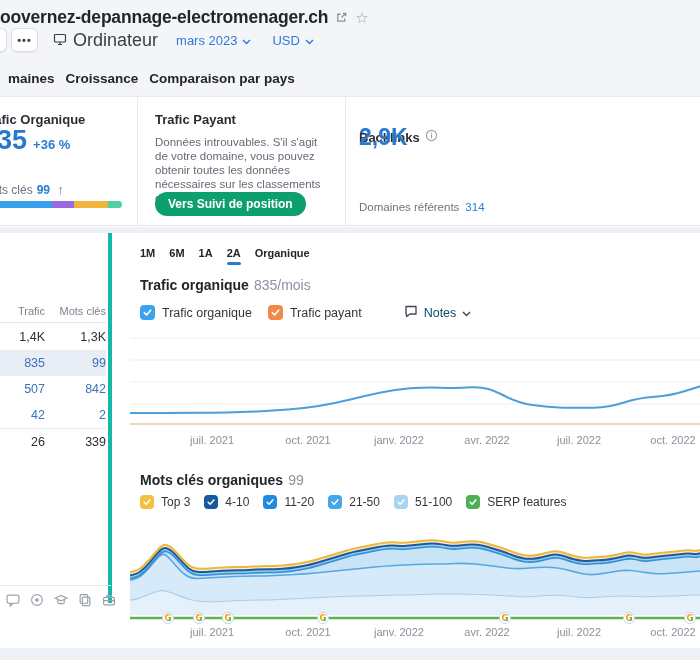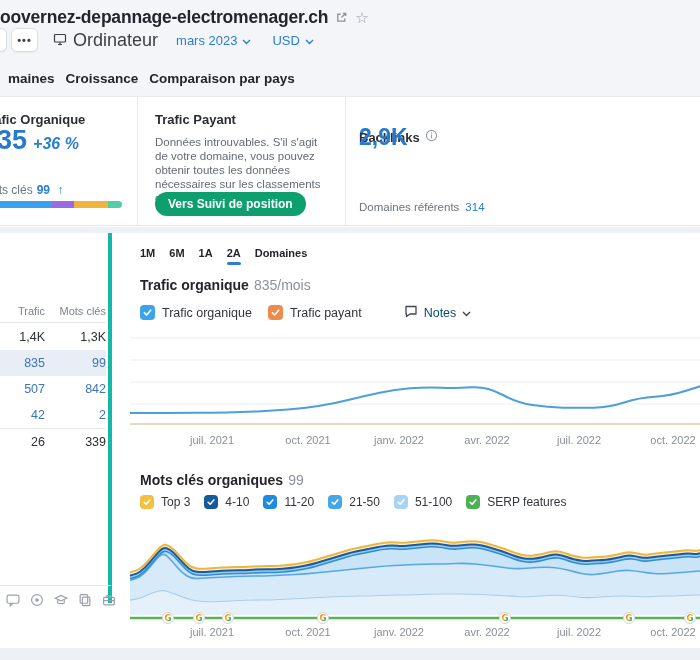--- a/index.html
+++ b/index.html
@@ -25,21 +25,21 @@
 
   
   .cards { position:absolute; top:96px; left:0; width:700px; height:130px; background:#fff; border-top:1px solid #e8eaf0; border-bottom:1px solid #e3e6ec; }
   .card { position:absolute; top:0; height:100%; }
   .card-title { font-size:13px; font-weight:600; color:#2a2d34; white-space:nowrap; }
   .card1 { left:0; width:137px; overflow:hidden; }
   .c1in { position:absolute; left:-18px; top:0; width:158px; height:100%; }
   .c1-title { position:absolute; top:15px; left:0; }
   .c1-num-row { position:absolute; top:28px; left:0; display:flex; align-items:baseline; gap:6px; }
   .big-num { font-size:27px; font-weight:700; color:#2879cc; white-space:nowrap; }
-  .delta { font-size:16px; font-weight:600; color:#2b7cd3;font-style:italic; }
+  .delta { font-size:13px; font-weight:600; color:#2b7cd3; }
   .c1-kw { position:absolute; top:86px; left:0; font-size:12px; color:#6d7380; white-space:nowrap; }
   .c1-kw .blue { color:#2b7cd3; font-weight:600; margin-left:4px; }
   .c1-bar { position:absolute; top:104px; left:0; width:140px; height:7px; border-radius:3.5px; overflow:hidden; display:flex; }
   .c1-bar > div { height:100%; }
   .card2 { left:137px; width:208px; border-left:1px solid #e8eaf0; padding:15px 0 0 17px; }
   .c2-msg { position:absolute; top:38px; left:17px; width:178px; font-size:11.5px; line-height:14px; color:#646a76; }
   .c2-btn { position:absolute; top:95px; left:17px; background:#0e9f6e; color:#fff; border:none; border-radius:13px; font-size:12px; font-weight:600; font-family:inherit; padding:5px 13px; cursor:pointer; }
   .card3 { left:345px; width:355px; border-left:1px solid #e8eaf0; padding:15px 0 0 13px; }
   .c3-title-row { display:flex; align-items:center; gap:5px;margin-top:16px; }
   .c3-value { position:absolute; top:27px; left:13px; font-size:23px; font-weight:700; color:#2879cc; }
@@ -243,21 +243,21 @@
       </span>
     </div>
   </aside>
 
   <section class="charts">
     <div class="period-tabs">
       <span class="ptab">1M</span>
       <span class="ptab">6M</span>
       <span class="ptab">1A</span>
       <span class="ptab active">2A</span>
-      <span class="ptab">Domaines</span>
+      <span class="ptab">Organique</span>
     </div>
 
     <div class="sec-title sec1">
       <span>Trafic organique</span><span class="sub">835/mois</span>
     </div>
     <div class="legend legend1">
       <span class="leg-item">
         <span class="cb" style="background: rgb(59, 163, 236);">
           <svg width="11" height="11" viewBox="0 0 13 13" fill="none" stroke="#fff" stroke-width="2" stroke-linecap="round" stroke-linejoin="round">
               <path d="M2.8 6.8l2.6 2.6 4.8-5.6"></path>

